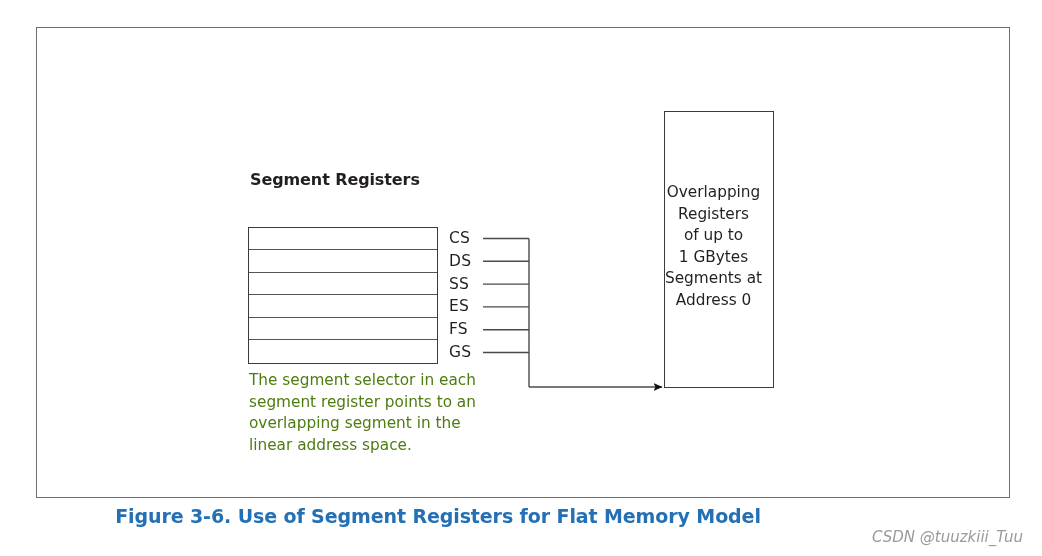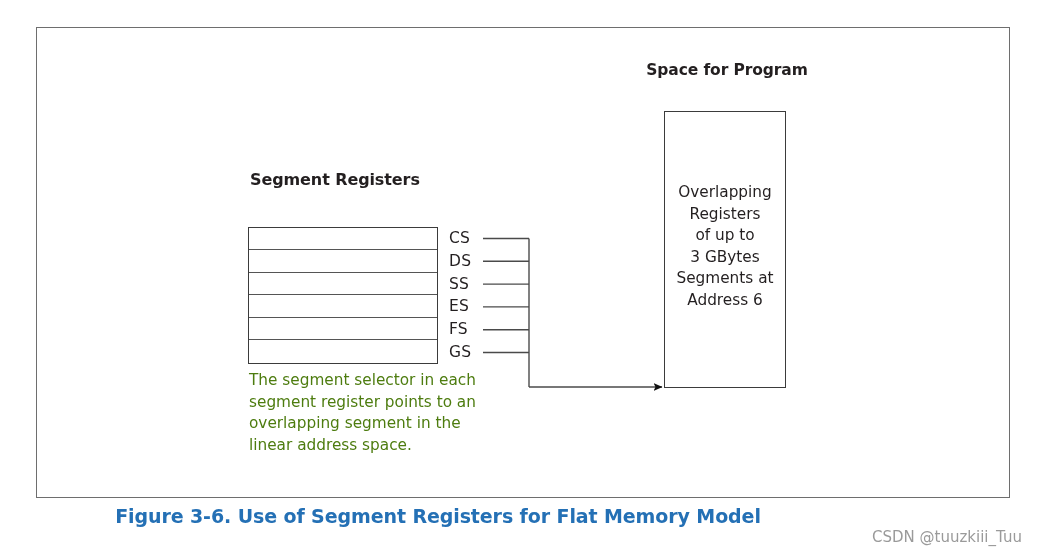--- a/index.html
+++ b/index.html
@@ -106,28 +106,28 @@
     font-size: 15.5px;
     font-weight: bold;
     line-height: 20px;
     letter-spacing: -0.1px;
   }
 
   #linear-address-box {
     position: absolute;
     left: 664px;
     top: 111px;
-    width: 122px;
+    width: 110px;
     height: 277px;
     border: 1.6px solid #3b3b3b;
     box-sizing: border-box;
     background: #ffffff;
     display: flex;
     align-items: center;
-    justify-content: center;
+    justify-content: flex-start;
   }
   #linear-address-box-text {
     text-align: center;
     font-size: 15.3px;
     line-height: 21.5px;
     color: #231f20;
     margin-top: -6px;
   }
 
   
@@ -144,20 +144,21 @@
   }
 
   
   #watermark {
     position: absolute;
     left: 872px;
     top: 528px;
     font-size: 15px;
     color: #9a9a9a;
     white-space: nowrap;
+    font-style: italic;
   }
 </style>
 </head>
 <body>
 
 <div id="figure-frame"></div>
 
 <div id="segment-registers-heading">Segment Registers</div>
 
 <div id="segment-registers-box">
@@ -192,29 +193,28 @@
     <line x1="483" y1="329.7" x2="529" y2="329.7"></line>
     <line x1="483" y1="352.5" x2="529" y2="352.5"></line>
     <line x1="529" y1="238.5" x2="529" y2="387"></line>
   </g>
   <line x1="529" y1="387" x2="662" y2="387" stroke="#4a4a4a" stroke-width="1.4" fill="none" marker-end="url(#arrowhead)"></line>
 </svg>
 
 <div id="segment-description">The segment selector in each segment register points to an overlapping segment in the linear address space.</div>
 
 <div id="linear-address-title">
-  <div>Space for Program</div>
 </div>
 
 <div id="linear-address-box">
   <div id="linear-address-box-text">
     <div>Overlapping</div>
     <div>Registers</div>
     <div>of up to</div>
-    <div>3 GBytes</div>
+    <div>1 GBytes</div>
     <div>Segments at</div>
-    <div>Address 6</div>
+    <div>Address 0</div>
   </div>
 </div>
 
 <div id="figure-caption">Figure 3-6.  Use of Segment Registers for Flat Memory Model</div>
 
 <div id="watermark">CSDN @tuuzkiii_Tuu</div>
 
 </body></html>

